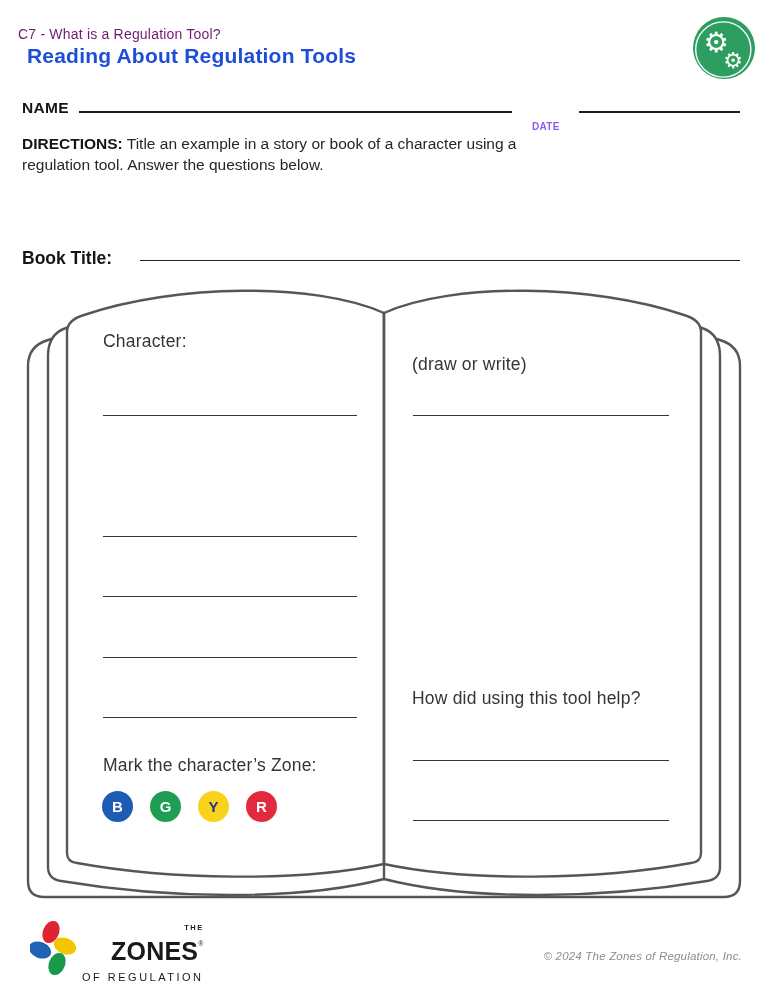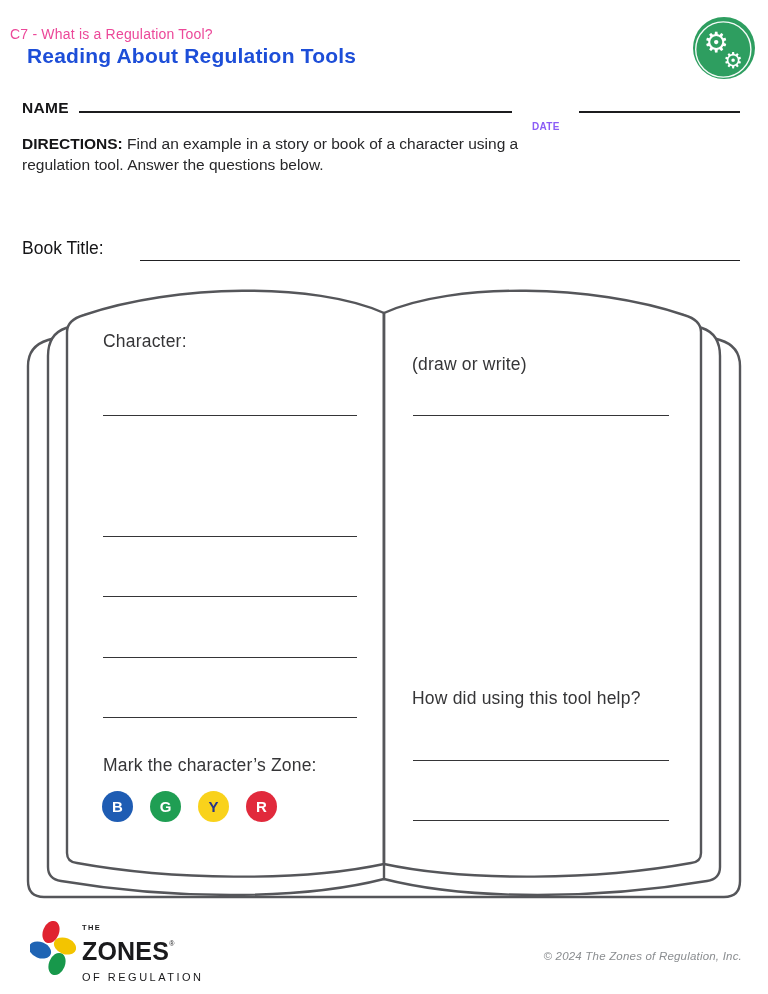--- a/index.html
+++ b/index.html
@@ -4,36 +4,36 @@
 <style>
   * { margin:0; padding:0; box-sizing:border-box; }
   html,body { background:#ffffff; }
   .page {
     position:relative; width:768px; height:994px; background:#ffffff;
     font-family:"Liberation Sans", sans-serif; color:#2b2b2d; overflow:hidden;
   }
   .abs { position:absolute; }
 
   
-  .lesson-code { left:10px; top:26px; font-size:14px; color:#ec4899; letter-spacing:.2px; }
+  .lesson-code { left:18px; top:26px; font-size:14px; color:#701a75; letter-spacing:.2px; }
   .doc-title   { left:27px; top:44px; font-size:21px; font-weight:bold; color:#1d4ed8; letter-spacing:.2px; }
   .gear-badge  { left:692px; top:16px; }
 
   
   .name-label  { left:22px;  top:99px;  font-size:15.5px; font-weight:bold; color:#151517; letter-spacing:.3px;}
   .name-line   { left:79px;  top:95px;  width:433px; height:18px; border-bottom:2px solid #1c1c1e; }
   .date-label  { left:532px; top:99px;  font-size:10px; font-weight:bold; color:#8b5cf6; letter-spacing:.3px;margin-top:22px;}
   .date-line   { left:579px; top:95px;  width:161px; height:18px; border-bottom:2px solid #1c1c1e; }
 
   
   .directions  { left:22px; top:133px; width:660px; font-size:15.5px; line-height:21px; color:#272729; }
   .directions b { font-weight:bold; color:#151517; }
 
   
-  .book-title-label { left:22px;  top:238px; font-size:17.5px; font-weight:normal; color:#151517; }
+  .book-title-label { left:22px;  top:248px; font-size:17.5px; font-weight:bold; color:#151517; }
   .book-title-line  { left:140px; top:242px; width:600px; height:19px; border-bottom:1.8px solid #212123; }
 
   
   .book-svg { left:0; top:270px; }
 
   .pg-label { font-size:17.5px; color:#353537; letter-spacing:.2px; line-height:22.5px; }
   .char-label  { left:103px; top:330px; }
   .sit-label   { left:103px; top:436px; }
   .zone-label  { left:103px; top:754px; }
   .tool-label  { left:412px; top:330px; }
@@ -50,21 +50,21 @@
   .help-line-2{ left:413px; top:803px; width:256px; }
 
   .zones-row { left:102px; top:791px; display:flex; gap:17px; }
   .zone-chip {
     width:31px; height:31px; border-radius:50%;
     display:flex; align-items:center; justify-content:center;
     font-size:15px; font-weight:bold; font-family:"Liberation Sans", sans-serif;
   }
 
   
-  .logo-wrap  { left:30px; top:921px; display:flex; align-items:flex-start; }
+  .logo-wrap  { left:30px; top:921px; display:flex; align-items:flex-start;text-align:right; }
   .logo-text  { margin-left:6px; padding-top:2px; color:#1a1a1c; }
   .logo-the   { font-size:7.5px; font-weight:bold; letter-spacing:1.4px; }
   .logo-zones { font-size:25px; font-weight:800; letter-spacing:.2px; line-height:24px; }
   .logo-zones sup { font-size:7px; vertical-align:14px; font-weight:normal; }
   .logo-of    { font-size:11px; font-weight:normal; letter-spacing:2.5px; margin-top:8px; }
   .copyright  { right:26px; top:950px; font-size:11.5px; font-style:italic; color:#8a8d90; letter-spacing:.2px; }
 </style>
 </head>
 <body>
 
@@ -80,21 +80,21 @@
     <text x="41" y="51.5" text-anchor="middle" font-size="22" fill="#ffffff" font-family="DejaVu Sans, sans-serif">⚙</text>
   </svg>
 
   <div class="abs name-label">NAME</div>
   <div class="abs name-line"></div>
   <div class="abs date-label">DATE</div>
   <div class="abs date-line"></div>
 
   <div class="abs directions">
     <b>DIRECTIONS:</b>
-    <span>Find an example in a story or book of a character using a</span><br>
+    <span>Title an example in a story or book of a character using a</span><br>
     <span>regulation tool. Answer the questions below.</span>
   </div>
 
   <div class="abs book-title-label">Book Title:</div>
   <div class="abs book-title-line"></div>
 
   <svg class="abs book-svg" width="768" height="640" viewBox="0 0 768 640">
     <g fill="#ffffff" stroke="#55565a" stroke-width="2.4" stroke-linejoin="round" stroke-linecap="round">
 
       <path d="M 48 70

